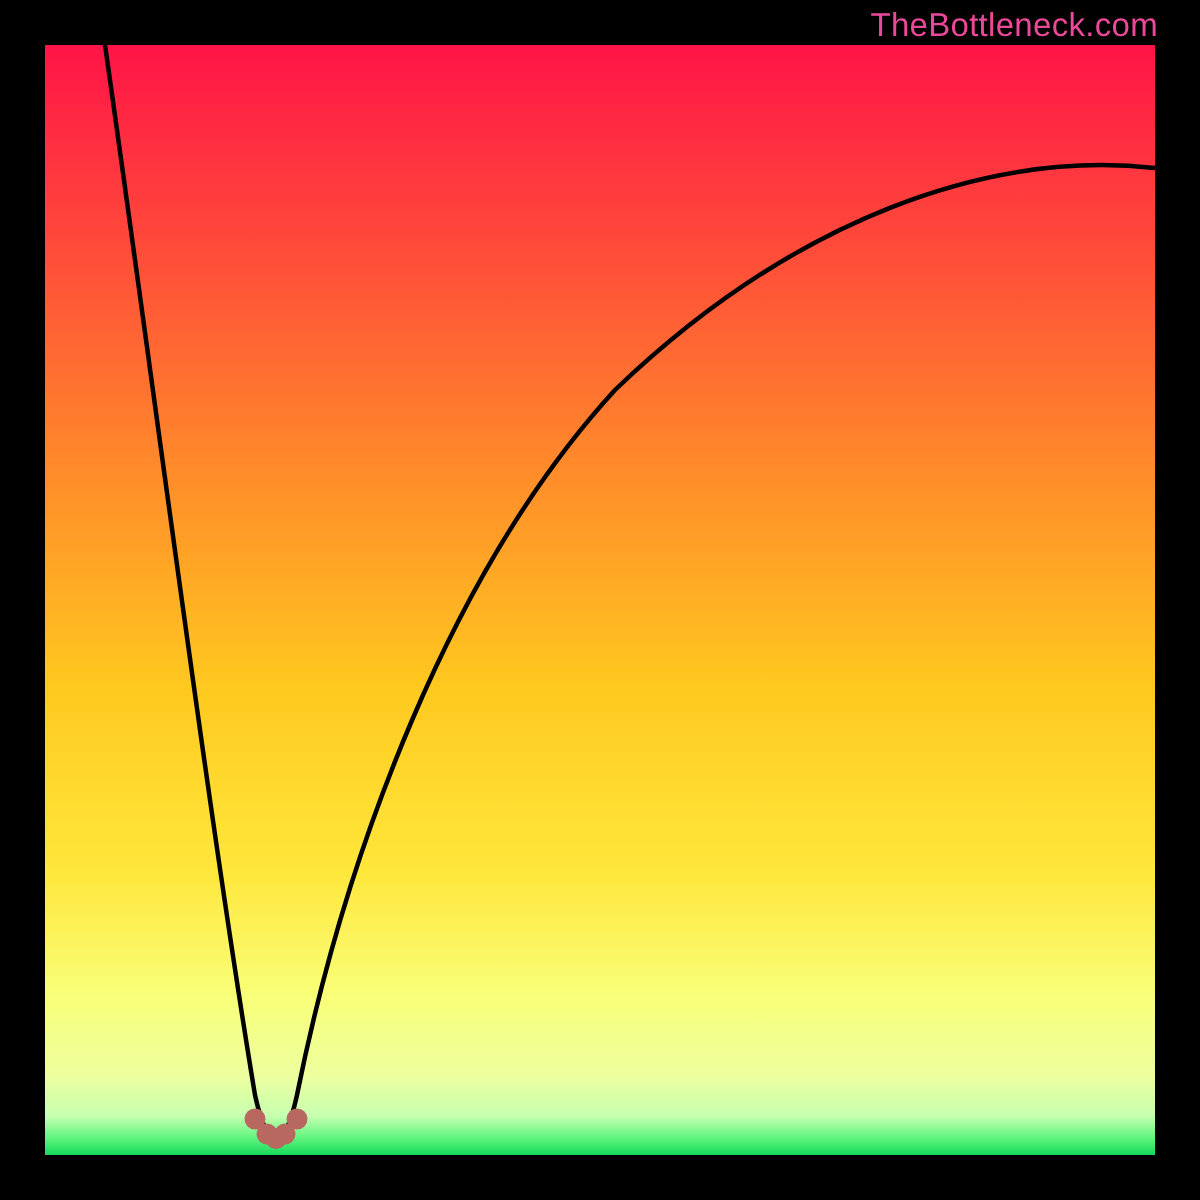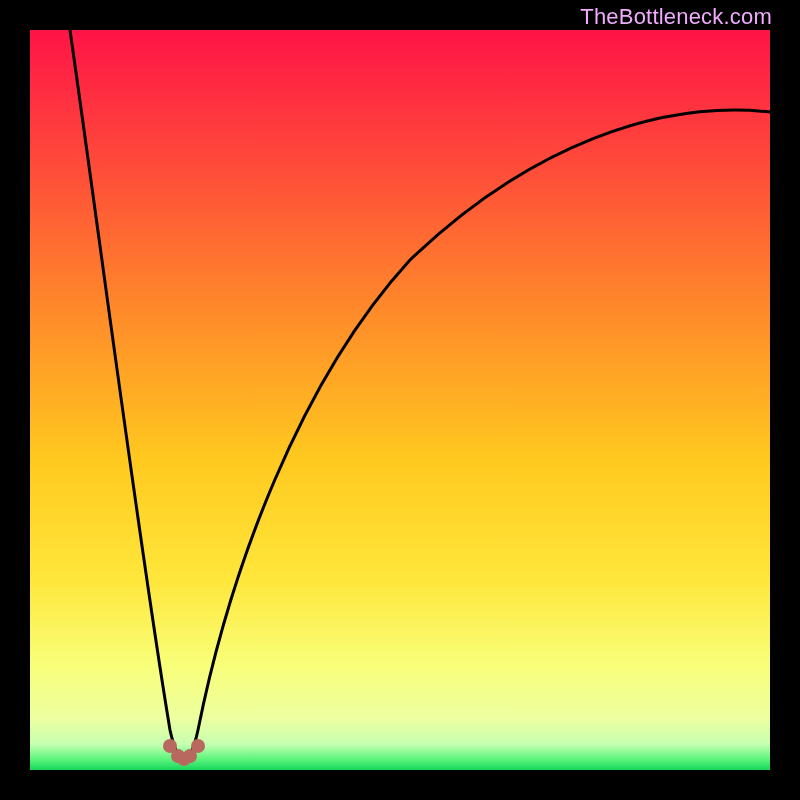--- a/index.html
+++ b/index.html
@@ -20,21 +20,21 @@
     overflow: hidden;
   }
   .gradient {
     position: absolute;
     inset: 0;
   }
   .watermark {
     position: absolute;
     top: 4px;
     right: 28px;
-    color: #f0abfc;
+    color: #ec4899;
     font-size: 22px;
     font-weight: 500;
     letter-spacing: 0.2px;
   }
   svg.curve {
     position: absolute;
     inset: 0;
   }
   .marker {
     fill: #b9685f;

